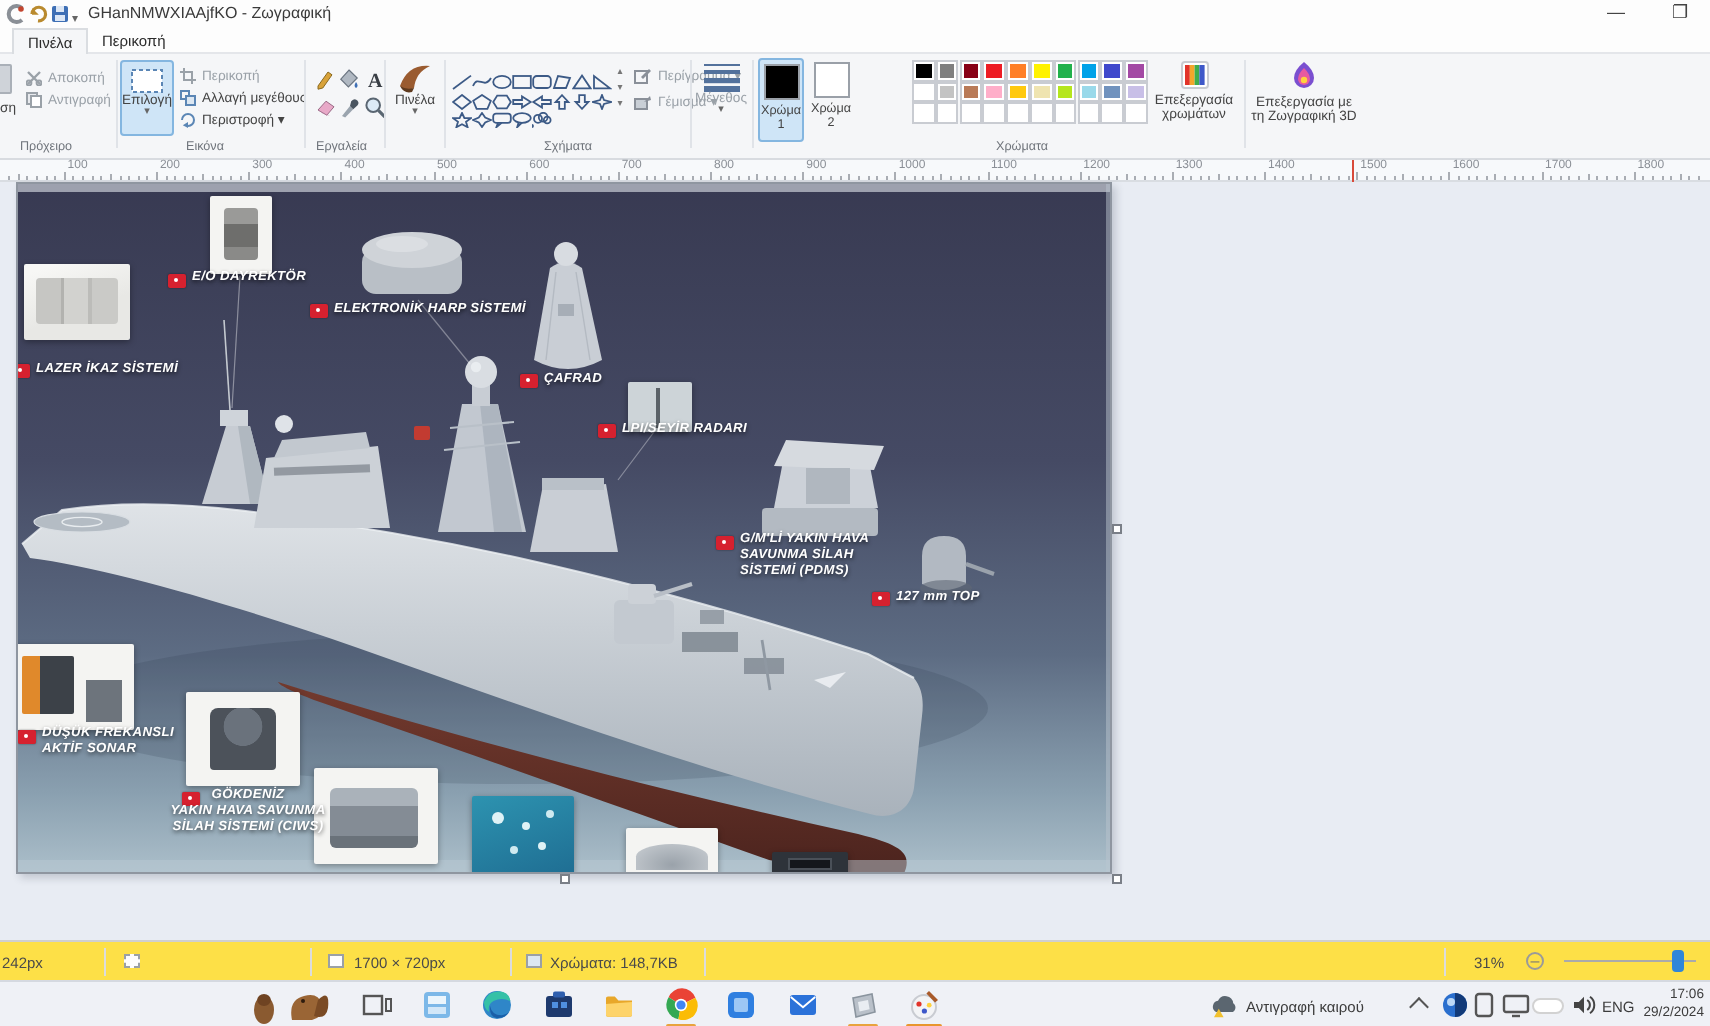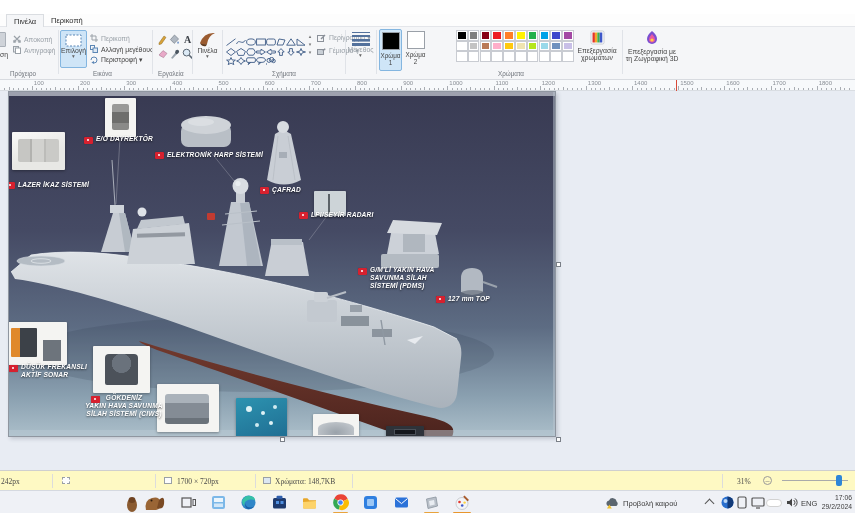--- a/index.html
+++ b/index.html
@@ -64,21 +64,21 @@
   .co-turret:after{content:"";position:absolute;left:12px;top:8px;right:12px;bottom:8px;background:radial-gradient(circle at 50% 30%,#6a727c 0 35%,#4c525a 36% 100%);border-radius:4px 4px 2px 2px;}
   .co-gun:after{content:"";position:absolute;left:8px;top:10px;right:10px;bottom:8px;background:linear-gradient(#aab2ba 30%,#848c95 30% 80%,#6a727a 80%);border-radius:3px;}
   .co-diagram{background:linear-gradient(160deg,#2d93b0,#1f6e93);}
   .co-diagram:after{content:"";position:absolute;left:10px;top:8px;width:6px;height:6px;border-radius:50%;background:#dff2f6;
     box-shadow:14px 4px 0 -1px #dff2f6,26px -2px 0 -1px #cfeaf0,8px 16px 0 -1px #cfeaf0,22px 14px 0 -1px #dff2f6;}
   .co-partial:after{content:"";position:absolute;left:10%;top:35%;right:10%;bottom:12%;background:radial-gradient(ellipse at 50% 80%,#9aa2aa,#c9ced3);border-radius:50% 50% 0 0;}
   .co-dark{background:#2e333a;}
   .co-dark:after{content:"";position:absolute;left:20%;top:25%;right:20%;bottom:25%;background:#14171c;border:1px solid #4a5058;}
 
   
-  .statusbar{position:absolute;left:0;top:470px;width:855px;height:20px;background:#fef9c3;border-top:1px solid #cfcfcf;font-size:7.5px;color:#4a4a4a;font-family:Liberation Serif, serif;}
+  .statusbar{position:absolute;left:0;top:470px;width:855px;height:20px;background:#fde047;border-top:1px solid #cfcfcf;font-size:7.5px;color:#4a4a4a;}
   .ssep{position:absolute;top:3px;width:1px;height:14px;background:#dcdcdc;}
   .sicon{position:absolute;top:6px;width:8px;height:7px;border:1px solid #9aa0a6;background:#fdfdfd;}
   .sicon.dashed{border-style:dashed;}
   .zoomminus{position:absolute;top:5px;width:9px;height:9px;border:1px solid #9a9a9a;border-radius:50%;color:#777;font-size:8px;line-height:7px;text-align:center;}
   .zoomtrack{position:absolute;top:9px;width:66px;height:1px;background:#aaa;}
   .zoomthumb{position:absolute;top:4px;width:6px;height:11px;background:#2f86d8;border-radius:2px;}
 
   
   .taskbar{position:absolute;left:0;top:490px;width:855px;height:23px;background:#eff1f6;border-top:1px solid #d5d9e0;}
   .searchbox{position:absolute;left:4px;top:3px;width:160px;height:17px;background:#fff;border:1px solid #b8bcc4;border-radius:2px;display:flex;align-items:center;}
@@ -88,20 +88,39 @@
   .trayicon{position:absolute;display:flex;align-items:center;justify-content:center;}
   .traytext{position:absolute;font-size:7.5px;color:#3c3c3c;white-space:nowrap;}
   .clock{position:absolute;right:3px;top:3px;font-size:6.8px;line-height:8.5px;color:#3c3c3c;text-align:right;}
   .pill{position:absolute;width:16px;height:8px;background:#fff;border:1px solid #d2d2d2;border-radius:4px;}
 </style>
 </head>
 <body>
 
 <div id="screen">
 
+  <div class="titlebar">
+    <svg class="qat-icon" style="left:3px" viewBox="0 0 10 10">
+        <path d="M8,2 A4,4 0 1 0 8,8" fill="none" stroke="#8a8f96" stroke-width="2"></path>
+        <circle cx="7.5" cy="2.5" r="1.4" fill="#c2452f"></circle>
+      </svg>
+    <svg class="qat-icon" style="left:14px" viewBox="0 0 10 10">
+        <path d="M2,5 A3.4,3.4 0 1 1 5,8.4" fill="none" stroke="#b98a2e" stroke-width="1.6"></path>
+        <path d="M2,2 L2,5.4 L5.4,5.4 Z" fill="#b98a2e"></path>
+      </svg>
+    <svg class="qat-icon" style="left:25px" viewBox="0 0 10 10">
+        <rect x="1" y="1" width="8" height="8" rx="1" fill="#3e6fb5"></rect>
+        <rect x="3" y="1" width="4" height="3" fill="#dbe6f5"></rect>
+        <rect x="2.5" y="5.5" width="5" height="3" fill="#dbe6f5"></rect>
+      </svg>
+    <span class="qat-caret" style="left:36px">▾</span>
+    <span class="title-text">GHanNMWXIAAjfKO - Ζωγραφική</span>
+    <div class="win-btn" style="left:795px">—</div>
+    <div class="win-btn" style="left:827px">❐</div>
+  </div>
 
   <div class="tabrow">
     <div class="tab active" style="left:6px">Πινέλα</div>
     <div class="tab" style="left:44px">Περικοπή</div>
   </div>
 
   <div class="ribbon">
 
     <div class="abs rbtn-text" style="left:0;top:24px">ση</div>
     <div class="abs" style="left:-6px;top:5px;width:12px;height:15px;background:#cfd3d9;border:1px solid #aab0b8;border-radius:1px"></div>
@@ -819,21 +838,21 @@
             <circle cx="10.6" cy="8.6" r="1.2" fill="#ffd23e"></circle>
             <path d="M10.5,1.5 L15,6 L13.5,7.2 L9.2,2.8 Z" fill="#a85a2a"></path>
           </svg>
         </div>
         <div class="runline" style="left: 453px; width: 18px; background: rgb(232, 150, 46);"></div>
       </div>
     <svg class="trayicon" style="left:604px;top:4px" width="16" height="15" viewBox="0 0 16 15">
       <path d="M4,11 A3,3 0 0 1 5,5.4 A4,4 0 0 1 12.6,6.6 A2.6,2.6 0 0 1 12.4,11 Z" fill="#5b6670"></path>
       <path d="M3,13.6 L5.4,9.4 L7.8,13.6 Z" fill="#f2c12e"></path>
     </svg>
-    <span class="traytext" style="left:623px;top:8px">Προβολή καιρού</span>
+    <span class="traytext" style="left:623px;top:8px">Αντιγραφή καιρού</span>
     <div class="trayicon" style="left:706px;top:9px;width:7px;height:7px;border-left:1.4px solid #555;border-top:1.4px solid #555;transform:rotate(45deg)"></div>
     <svg class="trayicon" style="left:721px;top:5px" width="13" height="13" viewBox="0 0 13 13">
         <circle cx="6.5" cy="6.5" r="6" fill="#2a6fce"></circle>
         <path d="M6.5,0.5 A6,6 0 0 1 6.5,12.5 Z" fill="#123a78"></path>
         <circle cx="4.5" cy="5" r="2" fill="#bcd8f6"></circle>
       </svg>
     <svg class="trayicon" style="left:737px;top:5px" width="10" height="13" viewBox="0 0 10 13">
         <rect x="1" y="1" width="8" height="11" rx="1.5" fill="none" stroke="#555" stroke-width="1.2"></rect>
       </svg>
     <svg class="trayicon" style="left:751px;top:6px" width="14" height="12" viewBox="0 0 14 12">

